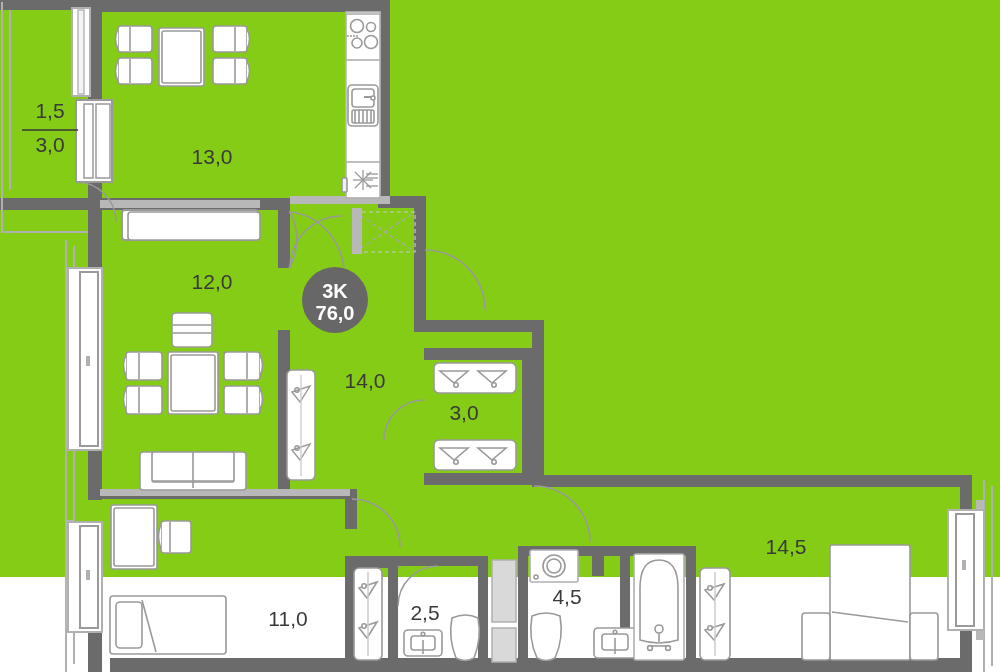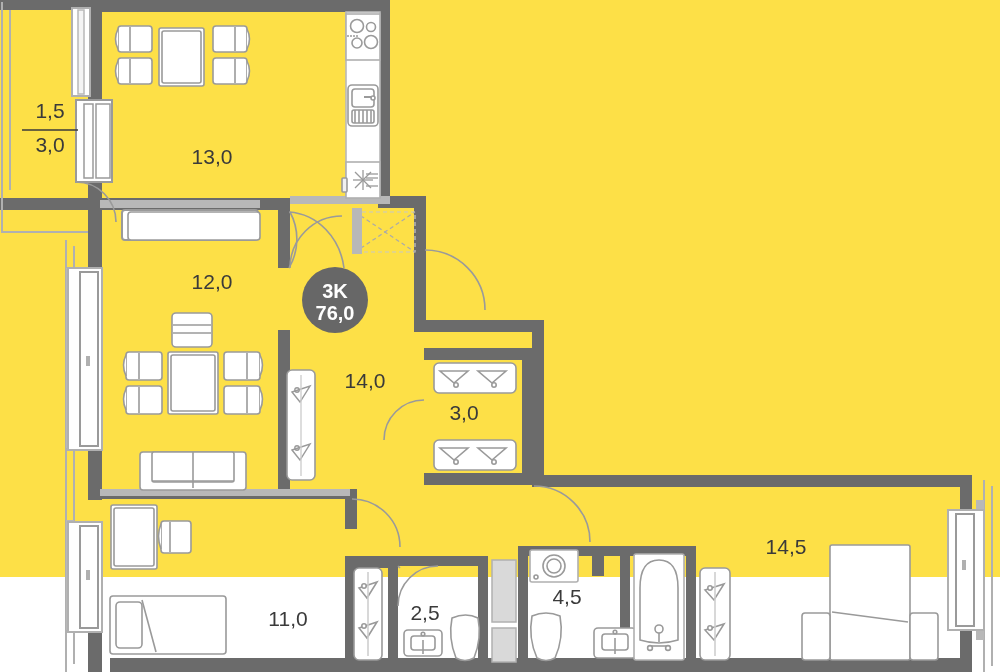--- a/index.html
+++ b/index.html
@@ -1,17 +1,17 @@
 <!DOCTYPE html>
 <html><head>
 <meta charset="utf-8">
 <style>
   html,body{margin:0;padding:0;background:#ffffff;}
   body{width:1000px;height:672px;overflow:hidden;font-family:"Liberation Sans",sans-serif;}
-  #plan{position:relative;width:1000px;height:577px;background:#fde047;}
+  #plan{position:relative;width:1000px;height:577px;background:#84cc16;}
   svg{display:block;}
   .rlabel{font-family:"Liberation Sans",sans-serif;font-size:21px;fill:#3a3a3a;text-anchor:middle;}
   .badge-t1{font-family:"Liberation Sans",sans-serif;font-size:20px;font-weight:bold;fill:#ffffff;text-anchor:middle;}
   .badge-t2{font-family:"Liberation Sans",sans-serif;font-size:20px;font-weight:bold;fill:#ffffff;text-anchor:middle;}
   .balc-t{font-family:"Liberation Sans",sans-serif;font-size:21px;fill:#3a3a3a;text-anchor:middle;}
 </style>
 </head>
 <body>
 
 <div id="plan">

